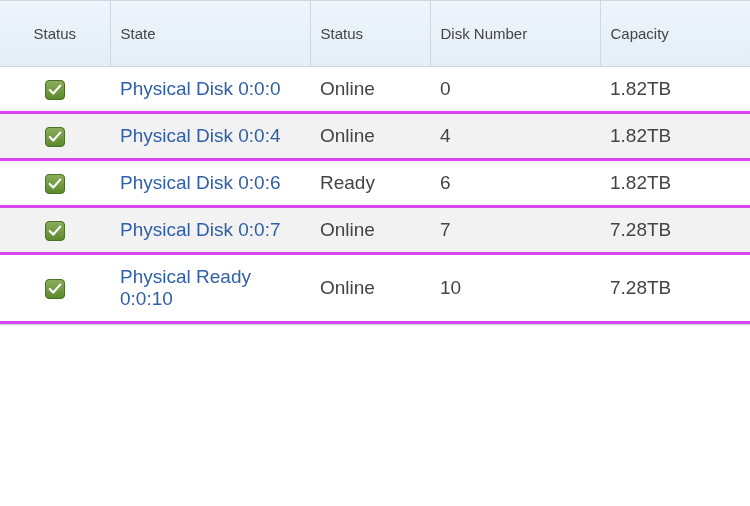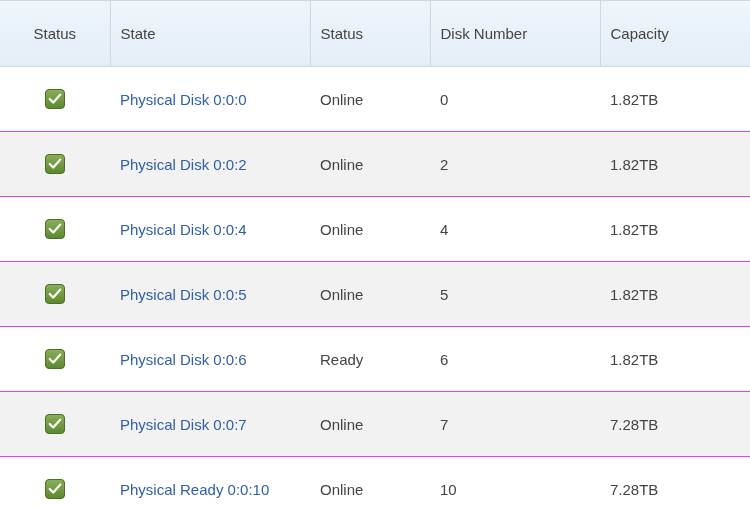--- a/index.html
+++ b/index.html
@@ -27,24 +27,24 @@
       text-align: left;
       font-weight: 400;
       color: #444;
       padding: 24px 10px;
       border-bottom: 1px solid #d0d7de;
       border-left: 1px solid #d0d7de;
       font-size: 15px;
     }
     thead th:first-child { text-align: center; border-left: none; }
     tbody td {
-      padding: 22px 10px;
-      border-bottom: 1px solid #d946ef;
+      padding: 11px 10px;
+      border-bottom: 3px solid #d946ef;
       color: #444;
-      font-size: 15px;
+      font-size: 19px;
     }
     tbody tr:nth-child(even) td { background: #f2f2f2; }
     tbody tr:nth-child(odd) td { background: #ffffff; }
     td.status-cell { text-align: center; }
     td.name-cell { color: #2f5fa8; }
     .check {
       display: inline-block;
       width: 20px;
       height: 20px;
       border-radius: 4px;
@@ -92,41 +92,23 @@
               </svg></span></td>
           <td class="name-cell">Physical Disk 0:0:0</td>
           <td>Online</td>
           <td>0</td>
           <td>1.82TB</td>
         </tr>
         <tr>
           <td class="status-cell"><span class="check"><svg viewBox="0 0 16 16">
                 <path d="M2 8 L6 12 L14 3" stroke="#fff" stroke-width="2.5" fill="none" stroke-linecap="round" stroke-linejoin="round"></path>
               </svg></span></td>
-          <td class="name-cell">Physical Disk 0:0:2</td>
-          <td>Online</td>
-          <td>2</td>
-          <td>1.82TB</td>
-        </tr>
-        <tr>
-          <td class="status-cell"><span class="check"><svg viewBox="0 0 16 16">
-                <path d="M2 8 L6 12 L14 3" stroke="#fff" stroke-width="2.5" fill="none" stroke-linecap="round" stroke-linejoin="round"></path>
-              </svg></span></td>
           <td class="name-cell">Physical Disk 0:0:4</td>
           <td>Online</td>
           <td>4</td>
-          <td>1.82TB</td>
-        </tr>
-        <tr>
-          <td class="status-cell"><span class="check"><svg viewBox="0 0 16 16">
-                <path d="M2 8 L6 12 L14 3" stroke="#fff" stroke-width="2.5" fill="none" stroke-linecap="round" stroke-linejoin="round"></path>
-              </svg></span></td>
-          <td class="name-cell">Physical Disk 0:0:5</td>
-          <td>Online</td>
-          <td>5</td>
           <td>1.82TB</td>
         </tr>
         <tr>
           <td class="status-cell"><span class="check"><svg viewBox="0 0 16 16">
                 <path d="M2 8 L6 12 L14 3" stroke="#fff" stroke-width="2.5" fill="none" stroke-linecap="round" stroke-linejoin="round"></path>
               </svg></span></td>
           <td class="name-cell">Physical Disk 0:0:6</td>
           <td>Ready</td>
           <td>6</td>
           <td>1.82TB</td>

